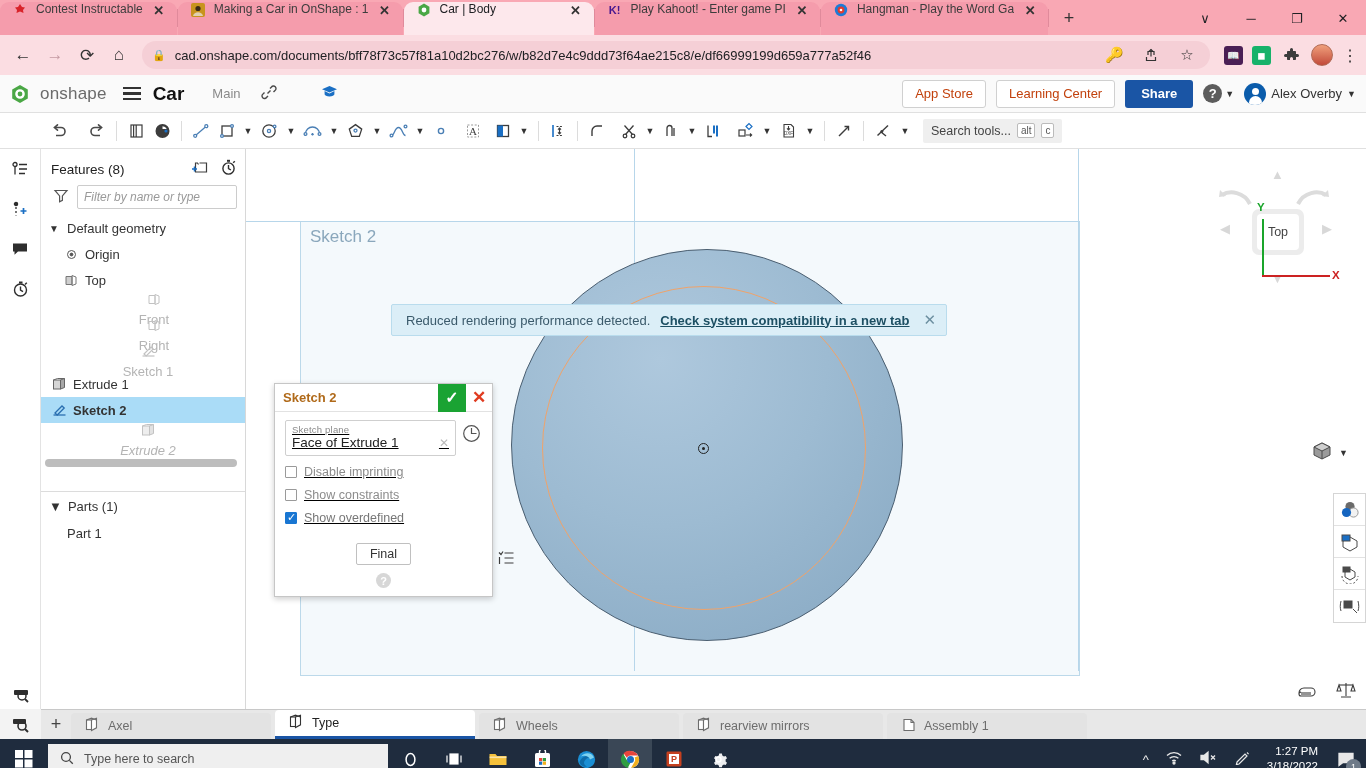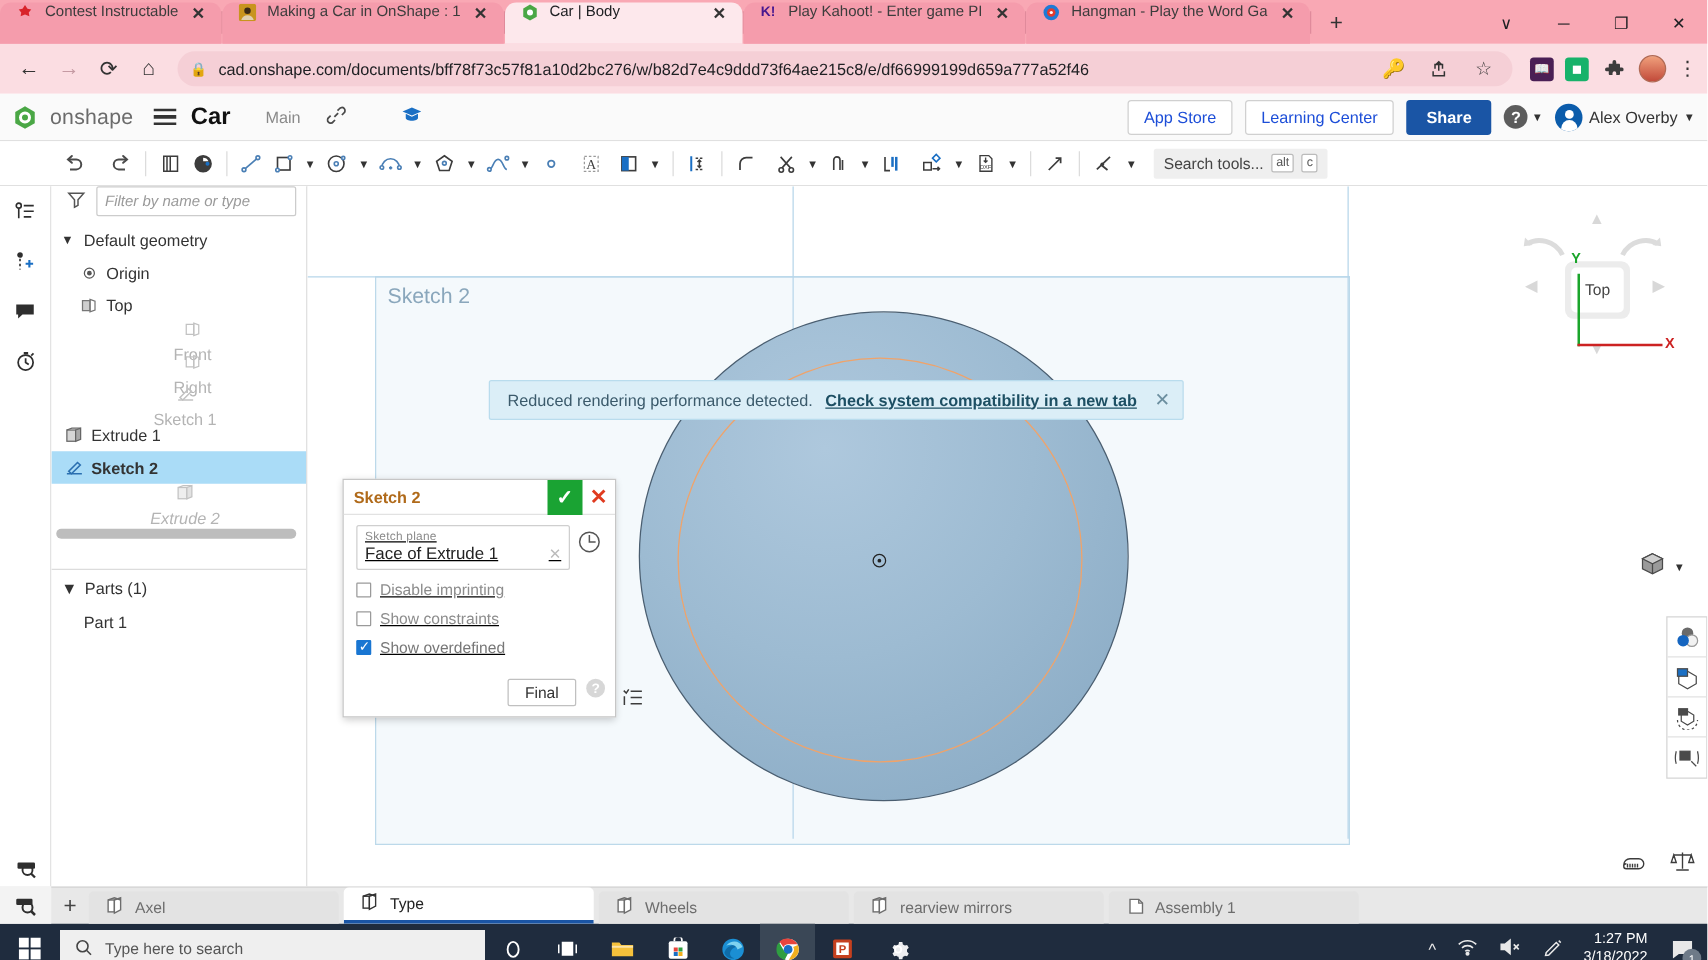--- a/index.html
+++ b/index.html
@@ -62,21 +62,21 @@
   .os-logo-mark { width: 20px; height: 20px; position: relative; }
   .os-logo-text { font-size: 17px; color: #6b6b6b; letter-spacing: .2px; }
   .hamburger { display: flex; flex-direction: column; gap: 3px; margin-left: 6px; }
   .hamburger span { display: block; width: 18px; height: 2.5px; background: #333; }
   .doc-title { font-size: 19px; font-weight: bold; color: #111; margin-left: 2px; }
   .ws-name { font-size: 13px; color: #8a8a8a; margin-left: 18px; }
   .hdr-icon { font-size: 14px; color: #555; margin-left: 10px; }
   .hdr-right { margin-left: auto; display: flex; align-items: center; gap: 10px; }
   .btn-outline {
     height: 28px; padding: 0 12px; border: 1px solid #d0d0d0; background: #fff;
-    border-radius: 3px; font-size: 13px; color: #1d4ed8; display: flex; align-items: center;
+    border-radius: 3px; font-size: 13px; color: #c2410c; display: flex; align-items: center;
   }
   .btn-share {
     height: 28px; padding: 0 16px; background: #1a55a5; color: #fff; border-radius: 3px;
     font-size: 13px; display: flex; align-items: center; font-weight: 600;
   }
   .help-chip { display: flex; align-items: center; gap: 3px; }
   .help-circle { width: 19px; height: 19px; border-radius: 50%; background: #5c5c5c; color: #fff; font-size: 13px; font-weight: bold; display: flex; align-items: center; justify-content: center; }
   .caret { font-size: 9px; color: #333; }
   .user-chip { display: flex; align-items: center; gap: 5px; font-size: 13px; color: #333; }
   .user-avatar { width: 22px; height: 22px; border-radius: 50%; background: #0b5cab; display:flex;align-items:flex-end;justify-content:center; overflow:hidden; }
@@ -176,21 +176,21 @@
   }
   .field-label { font-size: 9.5px; color: #8a8a8a; letter-spacing: .2px; }
   .field-val { display: flex; align-items: center; font-size: 13.5px; color: #222; }
   .field-val .fx { margin-left: auto; color: #bbb; font-size: 12px; }
   .clock-icon { width: 20px; height: 20px; margin-top: 4px; }
   .cbrow { display: flex; align-items: center; gap: 7px; margin-top: 9px; font-size: 12.5px; color: #8c8c8c; }
   .cb { width: 12px; height: 12px; border: 1px solid #9a9a9a; border-radius: 1px; background: #fff; }
   .cb.on { background: #1976d2; border-color: #1976d2; position: relative; }
   .cb.on::after { content: "\2713"; position: absolute; left: 1px; top: -2px; color: #fff; font-size: 11px; }
   .cbrow.dark { color: #777; }
-  .dlg-foot { display: flex; align-items: flex-start; justify-content: flex-end; gap: 8px; padding: 10px 8px 8px 8px; }
+  .dlg-foot { display: flex; align-items: center; justify-content: flex-end; gap: 8px; padding: 10px 8px 8px 8px; flex-direction: column; }
   .btn-final { border: 1px solid #c0c0c0; border-radius: 2px; padding: 3px 13px; font-size: 12.5px; color:#333; background:#fff; }
   .q-circle { width: 15px; height: 15px; border-radius: 50%; background: #d7d7d7; color: #fff; font-size: 11px; font-weight: bold; display:flex;align-items:center;justify-content:center; }
 
   
   .tree-toggle { position: absolute; left: 251px; top: 400px; width: 20px; height: 20px; color:#333; font-size:14px; z-index:30; }
 
   
   .viewcube { position: absolute; right: 30px; top: 22px; width: 126px; height: 120px; z-index: 15; }
   .vc-face {
     position: absolute; left: 42px; top: 38px; width: 52px; height: 46px;
@@ -599,20 +599,39 @@
     <div class="rail-bottom">
       <svg width="20" height="18" viewBox="0 0 20 18" fill="#2e2e2e">
           <rect x="3" y="5" width="14" height="5" rx="1"></rect>
           <circle cx="11" cy="11" r="4" fill="none" stroke="#2e2e2e" stroke-width="1.5"></circle>
           <path d="M14 14l3 3" stroke="#2e2e2e" stroke-width="1.8"></path>
         </svg>
     </div>
   </div>
 
   <div class="tree">
+    <div class="tree-head">
+      <span class="title">Features (8)</span>
+      <span class="acts">
+        <span>
+          <svg width="17" height="15" viewBox="0 0 17 15" fill="none" stroke="#1a6fc4" stroke-width="1.2">
+              <path d="M8.5 3h7v9h-11V3h2l1 1.5" stroke="#3c3c3c"></path>
+              <path d="M3.5 6.5v5M1 9h5" stroke="#1a6fc4" stroke-width="1.5"></path>
+            </svg>
+        </span>
+        <span>
+          <svg width="17" height="17" viewBox="0 0 17 17" fill="none" stroke="#2e2e2e" stroke-width="1.4">
+              <circle cx="8.5" cy="9.5" r="5.6"></circle>
+              <path d="M8.5 6v3.5l2.4 1.5"></path>
+              <path d="M7 1.8h3" stroke-width="2"></path>
+              <path d="M13.2 3.8l1.6-1.6"></path>
+            </svg>
+        </span>
+      </span>
+    </div>
 
     <div class="filter-row">
       <span>
         <svg width="16" height="15" viewBox="0 0 16 15" fill="none" stroke="#555" stroke-width="1.2">
             <path d="M2 2.5h12l-4.6 5.4v4.4l-2.8 1.5V7.9z"></path>
           </svg>
       </span>
       <span class="filter-input">Filter by name or type</span>
     </div>
 

